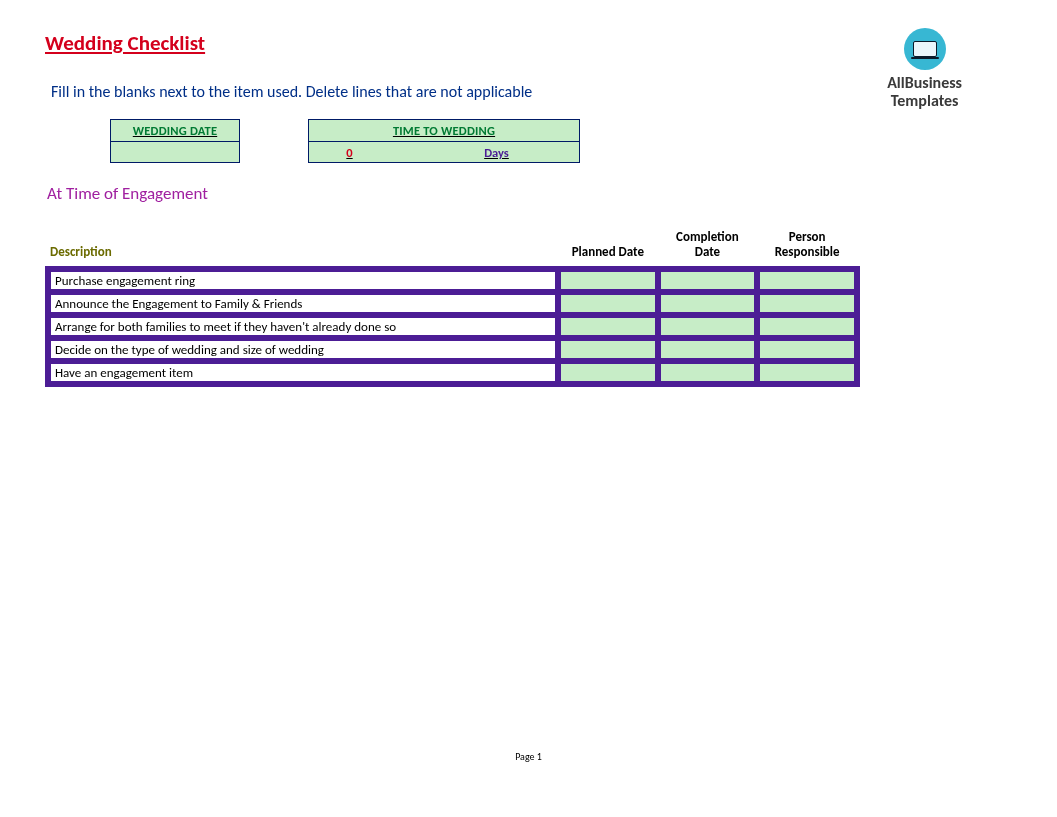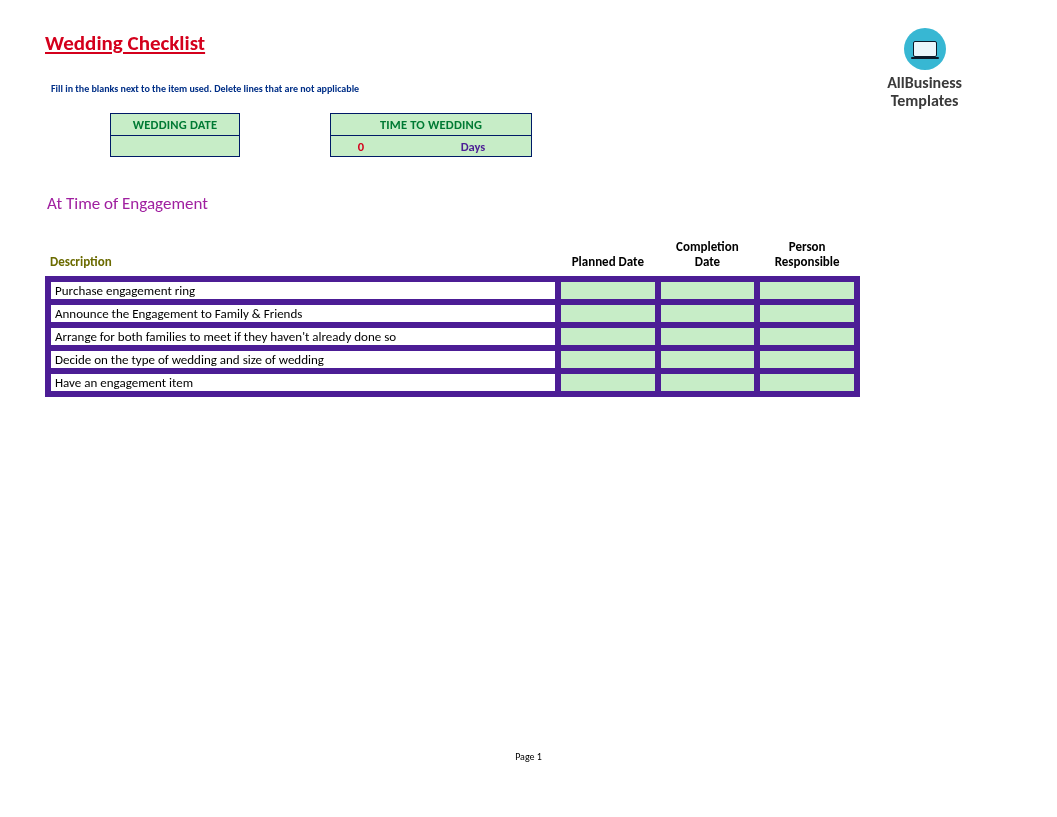--- a/index.html
+++ b/index.html
@@ -54,29 +54,30 @@
   .logo-screen::after{
     content:"";
     position:absolute;
     left:-3px; right:-3px; bottom:-3px;
     height:2px;
     background:#0a1a2a;
     border-radius:1px;
   }
   .instructions {
     color: #002f87;
-    font-weight: bold;
-    font-size: 10px;
+    font-weight: normal;
+    font-size: 16px;
     margin: 0 0 18px 6px;
   }
   .date-row {
     display: flex;
-    gap: 90px;
+    gap: 68px;
     margin-left: 65px;
-    margin-bottom: 36px;
+    margin-bottom: 20px;
+    text-decoration: underline;
   }
   .box {
     border: 1px solid #001a66;
   }
   .box-head {
     background: #c7edc7;
     color: #007a33;
     font-weight: bold;
     font-size: 12.5px;
     text-align: center;
@@ -87,21 +88,21 @@
   .box-body {
     background: #c7edc7;
     height: 20px;
     text-align: center;
     font-weight: bold;
     font-size: 12.5px;
     display:flex;
     align-items:center;
   }
   .wdate { width: 130px; }
-  .ttw { width: 202px; }
+  .ttw { width: 272px; }
   .ttw-num { color: #d4001c; width: 30%; text-align:center; }
   .ttw-unit { color: #4c1d95; width: 70%; text-align:center; padding-left:24px;}
   .section-title {
     color: #a020a0;
     font-weight: normal;
     font-size: 17px;
     margin: 0 0 24px 2px;
   }
   table.checklist {
     border-collapse: collapse;

